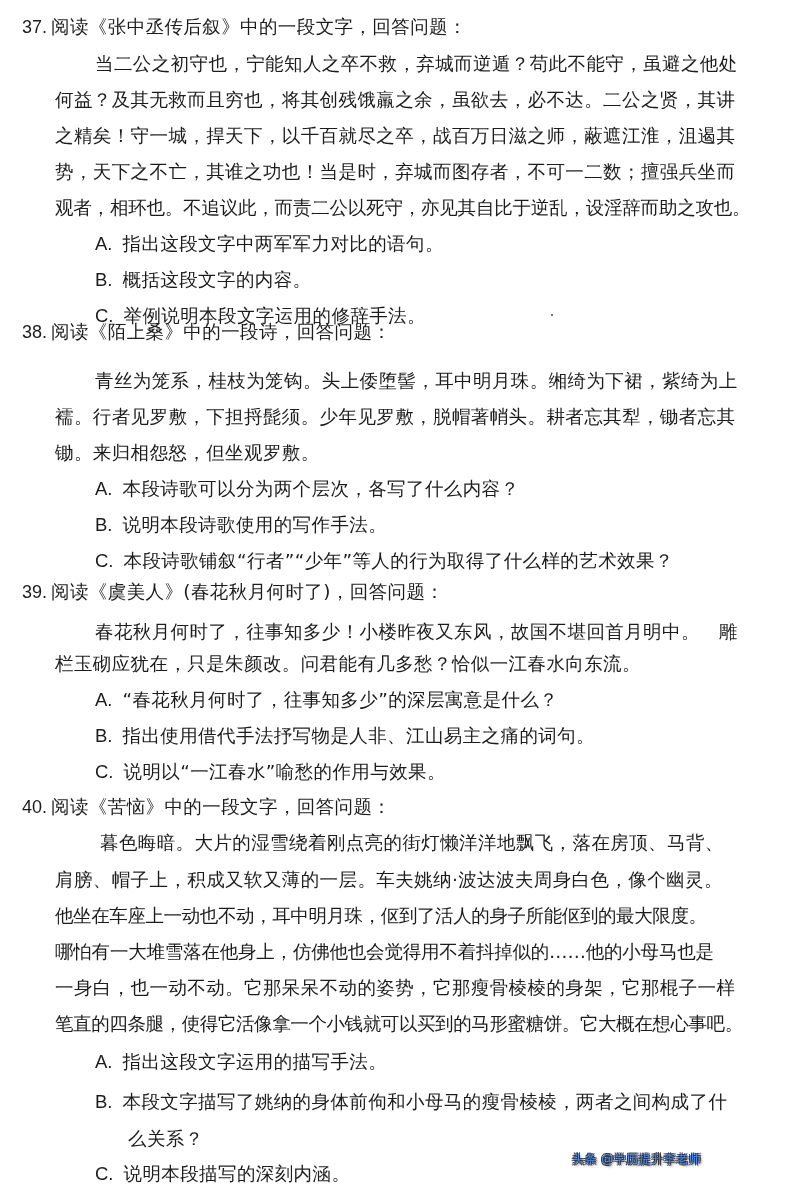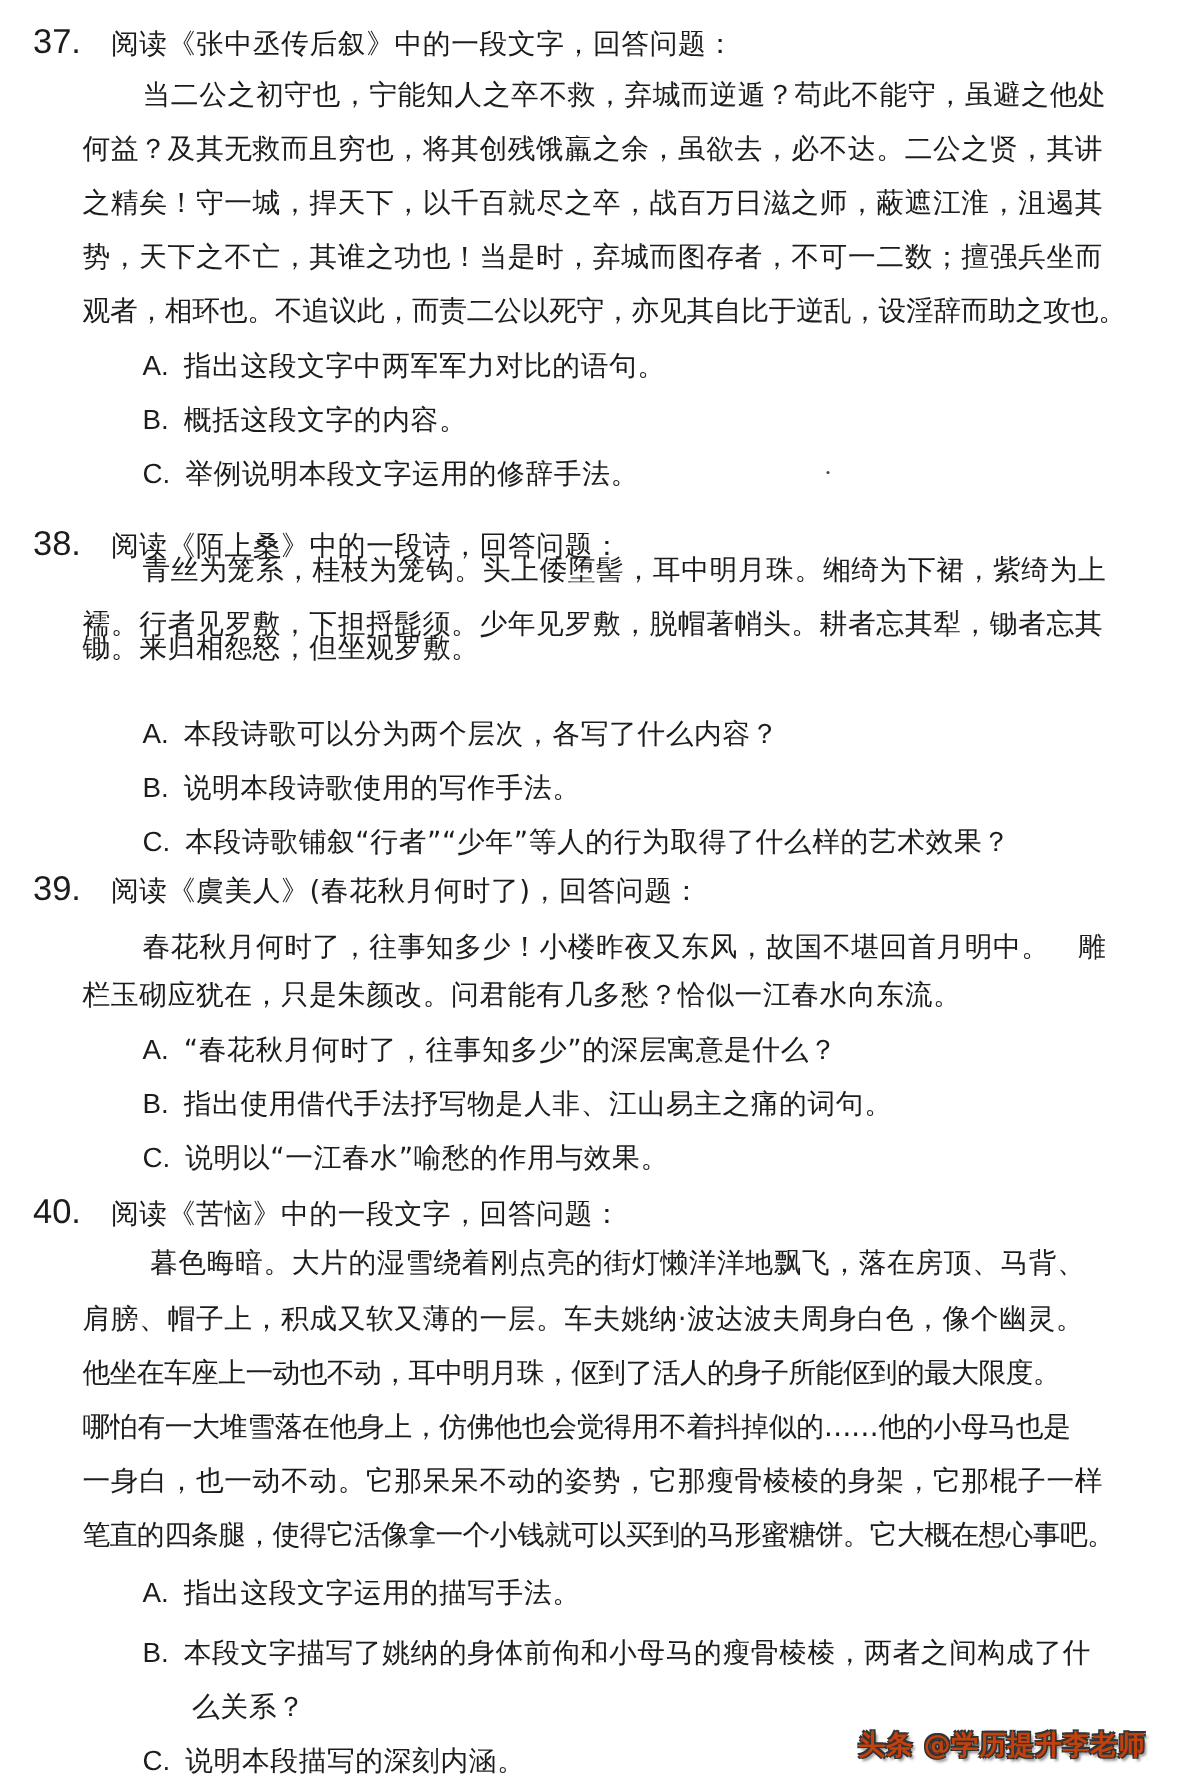--- a/index.html
+++ b/index.html
@@ -6,32 +6,31 @@
   body {
     width:800px; height:1191px; background:#ffffff; position:relative; overflow:hidden;
     font-family: "DejaVu Sans", "Liberation Sans", sans-serif;
     color:#1c1c1c;
   }
   .line {
     position:absolute; white-space:nowrap; font-size:18.5px; line-height:24px;
     letter-spacing:0.4px;
   }
   .qhead { left:22px; }
-  .qhead .num { font-family:"Liberation Sans", sans-serif; font-size:23px; margin-right:20px; letter-spacing:0; }
+  .qhead .num { font-family:"Liberation Sans", sans-serif; font-size:18px; margin-right:4px; letter-spacing:0; }
   .p-first { left:95px; }
   .p-cont { left:55px;text-align:right; }
   .opt { left:95px;text-align:right; }
   .opt-cont { left:128px;font-family:Liberation Serif, serif; }
   .opt .lab { font-family:"Liberation Sans", sans-serif; margin-right:10px; letter-spacing:0; }
   .watermark {
-    position:absolute; left:572px; top:1151px; font-size:18px; color:#c2410c;
+    position:absolute; left:572px; top:1151px; font-size:12px; color:#3b82f6;
     font-family:"DejaVu Sans", sans-serif;
     text-shadow: 1px 1px 0 #333, -1px -1px 0 #333, 1px -1px 0 #333, -1px 1px 0 #333, 2px 2px 2px rgba(0,0,0,0.5);
     letter-spacing:0.5px;
-    font-weight:bold;
   }
   .dot { position:absolute; width:2px; height:2px; background:#444; border-radius:1px; }
 </style>
 </head>
 <body>
 
 <div>
   <div class="line qhead" style="top:15px">
     <span class="num">37.</span><span>阅读《张中丞传后叙》中的一段文字，回答问题：</span>
   </div>
@@ -46,26 +45,26 @@
   <div class="line opt" style="top:268px">
     <span class="lab">B.</span><span>概括这段文字的内容。</span>
   </div>
   <div class="line opt" style="top:304px">
     <span class="lab">C.</span><span>举例说明本段文字运用的修辞手法。</span>
   </div>
   <div class="dot" style="left:551px; top:314px"></div>
 </div>
 
 <div>
-  <div class="line qhead" style="top:350px">
+  <div class="line qhead" style="top:320px">
     <span class="num">38.</span><span>阅读《陌上桑》中的一段诗，回答问题：</span>
   </div>
   <div class="line p-first" style="top:369px">青丝为笼系，桂枝为笼钩。头上倭堕髻，耳中明月珠。缃绮为下裙，紫绮为上</div>
   <div class="line p-cont" style="top:405px">襦。行者见罗敷，下担捋髭须。少年见罗敷，脱帽著帩头。耕者忘其犁，锄者忘其</div>
-  <div class="line p-cont" style="top:421px">锄。来归相怨怒，但坐观罗敷。</div>
+  <div class="line p-cont" style="top:441px">锄。来归相怨怒，但坐观罗敷。</div>
   <div class="line opt" style="top:477px">
     <span class="lab">A.</span><span>本段诗歌可以分为两个层次，各写了什么内容？</span>
   </div>
   <div class="line opt" style="top:513px">
     <span class="lab">B.</span><span>说明本段诗歌使用的写作手法。</span>
   </div>
   <div class="line opt" style="top:549px">
     <span class="lab">C.</span><span>本段诗歌铺叙“行者”“少年”等人的行为取得了什么样的艺术效果？</span>
   </div>
 </div>

